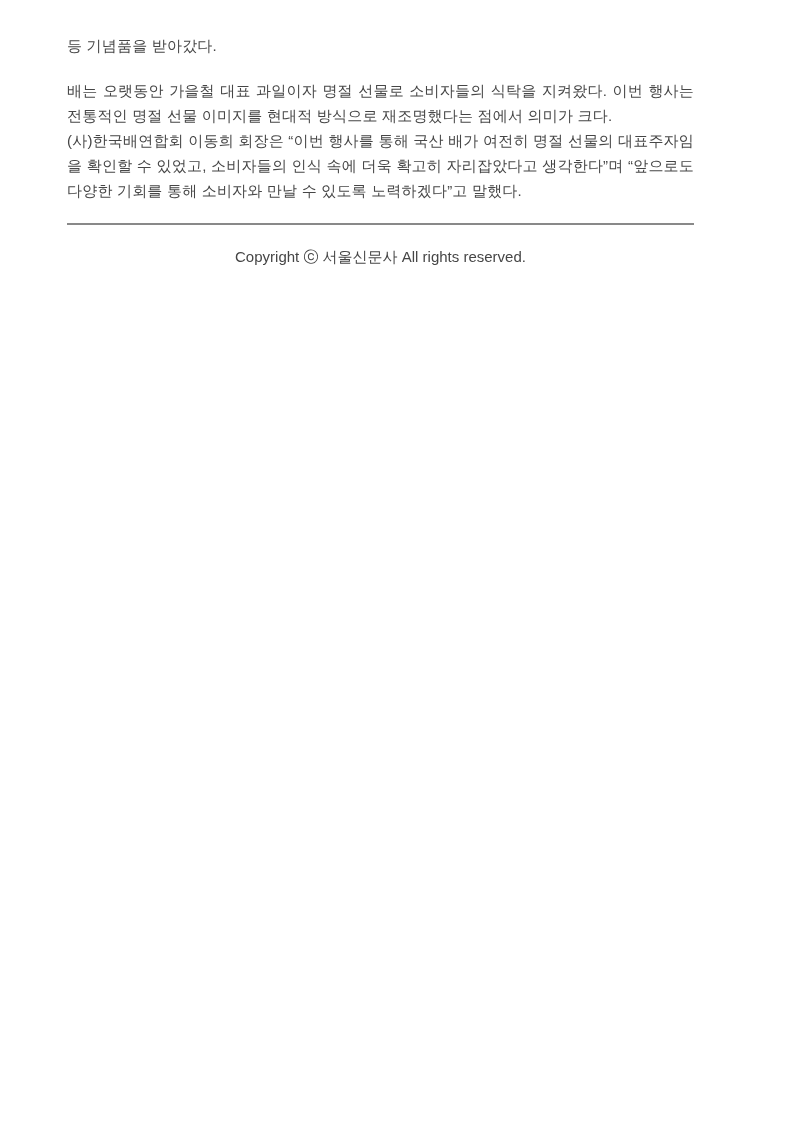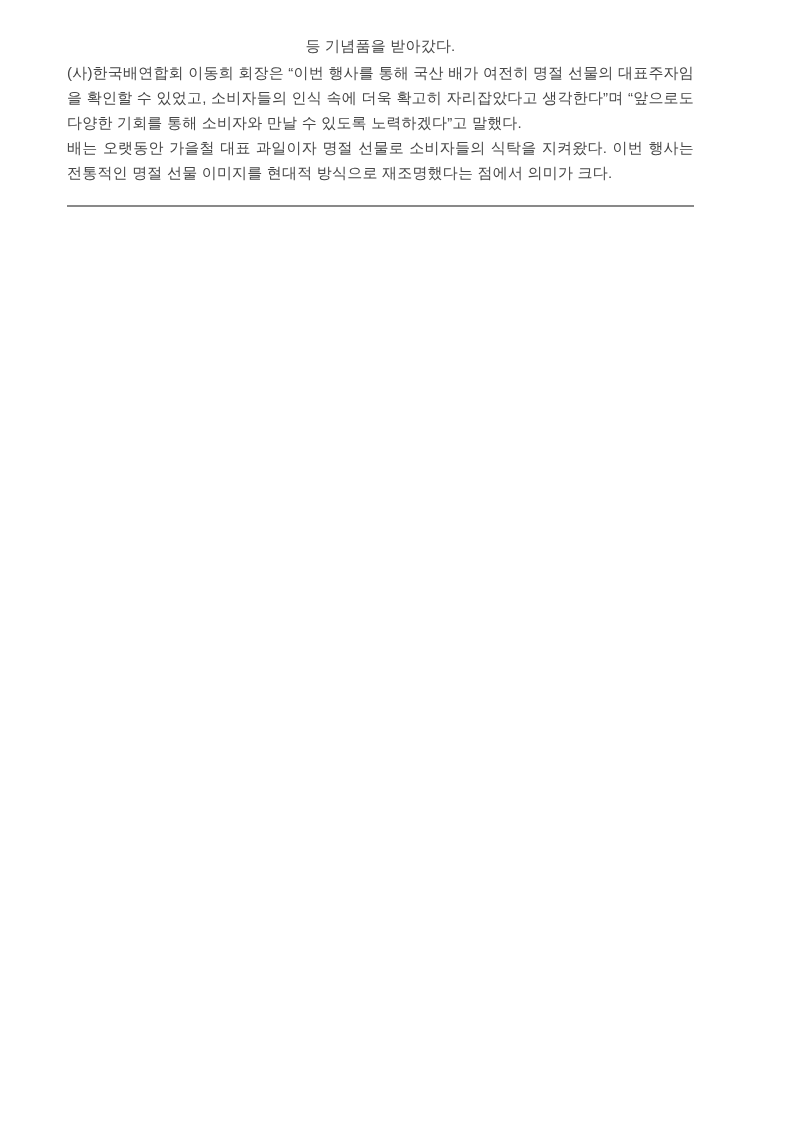--- a/index.html
+++ b/index.html
@@ -25,22 +25,22 @@
   .article p {
     margin: 0;
     font-size: 15px;
     line-height: 25px;
     color: #464646;
     text-align: justify;
     word-break: break-all;
     letter-spacing: 0.2px;
   }
   .article p.lead {
-    margin-bottom: 2px;
-    text-align: center;
+    margin-bottom: 20px;
+    text-align: left;
   }
   .divider {
     border: none;
     border-top: 2px solid #898989;
     margin: 20px 0 0 0;
     height: 0;
   }
   .copyright {
     margin-top: 19px;
     font-size: 15px;
@@ -49,18 +49,19 @@
     text-align: center;
   }
 </style>
 </head>
 <body>
 
 <div class="page">
   <div class="content">
     <div class="article">
         <p class="lead">등 기념품을 받아갔다.</p>
+        <p>배는 오랫동안 가을철 대표 과일이자 명절 선물로 소비자들의 식탁을 지켜왔다. 이번 행사는 전통적인 명절 선물 이미지를 현대적 방식으로 재조명했다는 점에서 의미가 크다.</p>
         <p>(사)한국배연합회 이동희 회장은 “이번 행사를 통해 국산 배가 여전히 명절 선물의 대표주자임을 확인할 수 있었고, 소비자들의 인식 속에 더욱 확고히 자리잡았다고 생각한다”며 “앞으로도 다양한 기회를 통해 소비자와 만날 수 있도록 노력하겠다”고 말했다.</p>
-        <p>배는 오랫동안 가을철 대표 과일이자 명절 선물로 소비자들의 식탁을 지켜왔다. 이번 행사는 전통적인 명절 선물 이미지를 현대적 방식으로 재조명했다는 점에서 의미가 크다.</p>
       </div>
     <hr class="divider">
+    <div class="copyright">Copyright ⓒ 서울신문사 All rights reserved.</div>
   </div>
 </div>
 
 </body></html>

